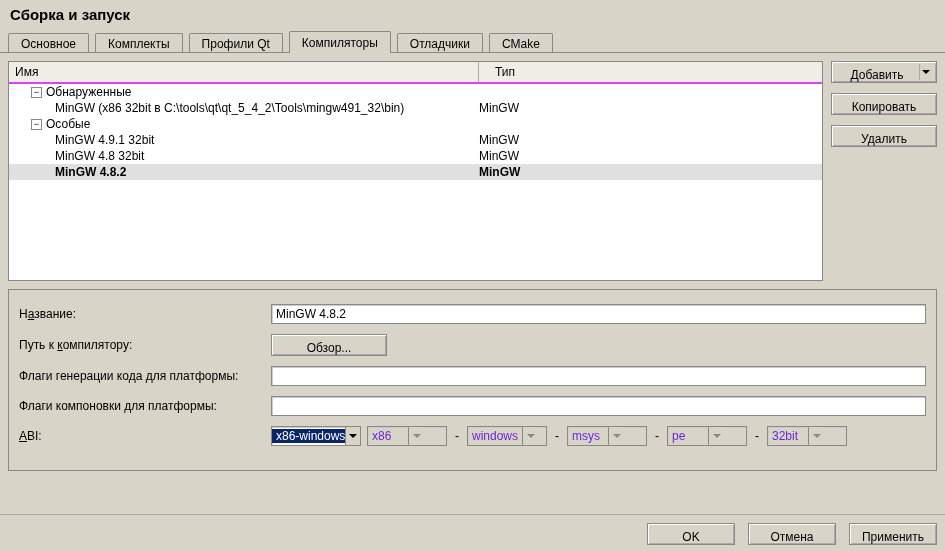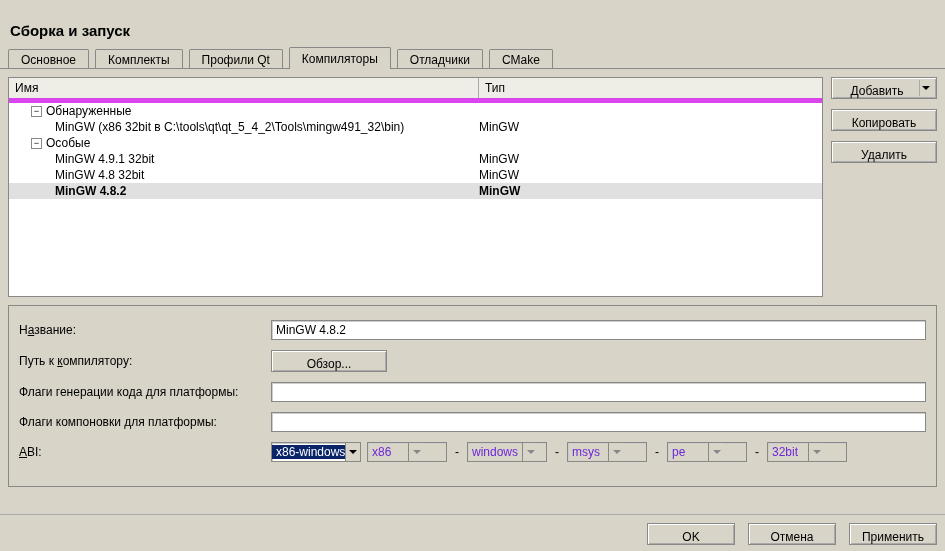--- a/index.html
+++ b/index.html
@@ -10,21 +10,20 @@
   background: #d8d4c8;
   color: #000;
   width: 945px;
   height: 551px;
   overflow: hidden;
 }
 .title-bar {
   font-weight: bold;
   font-size: 15px;
   padding: 6px 10px 8px 10px;
-  margin-top: 16px;
 }
 .tabs {
   display: flex;
   align-items: flex-end;
   padding: 0 8px;
   position: relative;
   height: 22px;
 }
 .tabs::after {
   content: "";
@@ -68,22 +67,23 @@
 .tree-box {
   flex: 1;
   border: 1px solid #888;
   background: #fff;
   height: 220px;
   display: flex;
   flex-direction: column;
 }
 .tree-header {
   display: flex;
-  border-bottom: 5px solid #d946ef;
+  border-bottom: 2px solid #d946ef;
   background: #efeee6;
+  gap: 10px;
 }
 .th {
   padding: 3px 6px;
   font-weight: normal;
 }
 .th-name { width: 470px; border-right: 1px solid #aaa; }
 .th-type { flex: 1; }
 .tree-body {
   flex: 1;
   overflow: auto;

